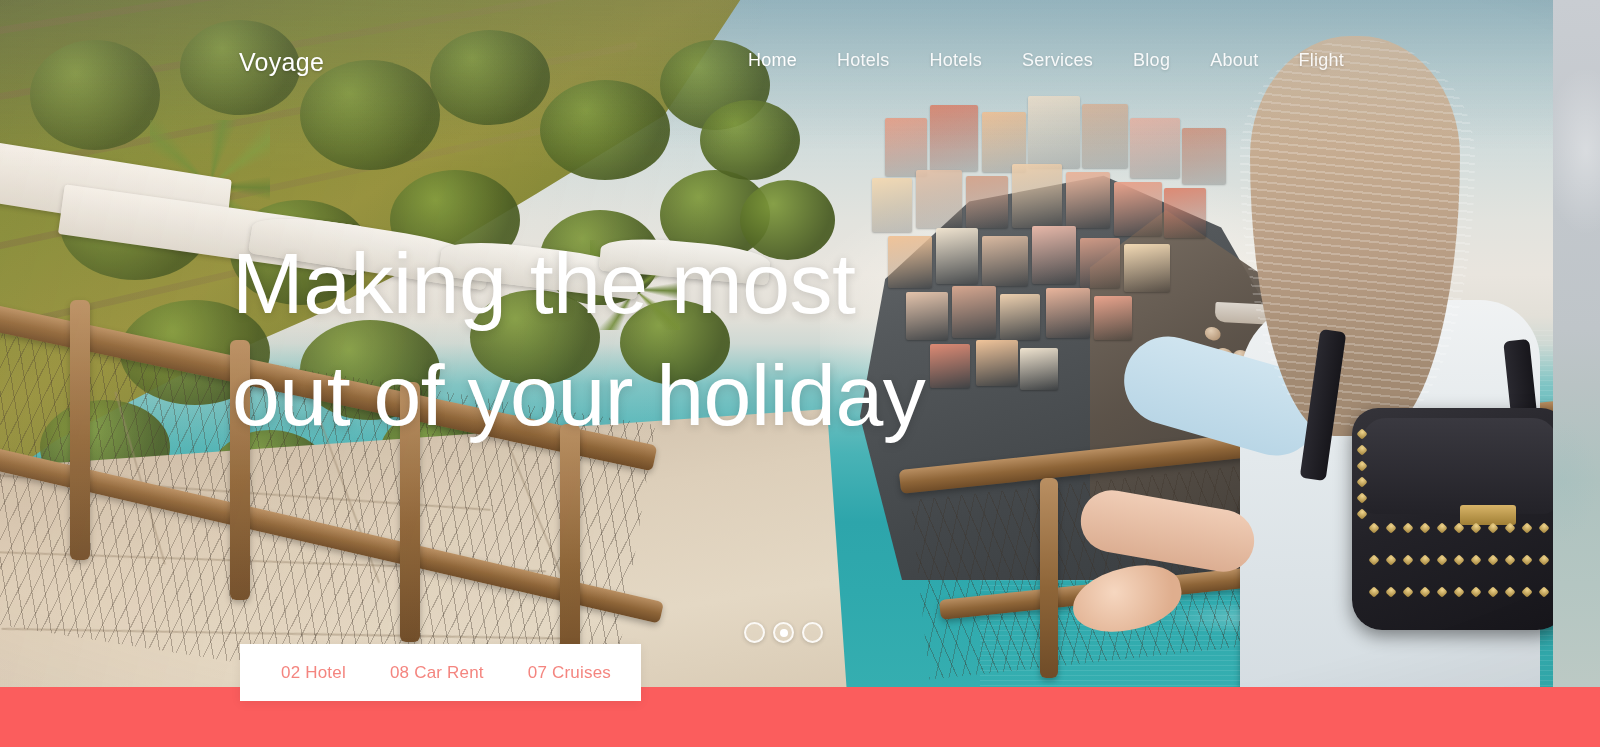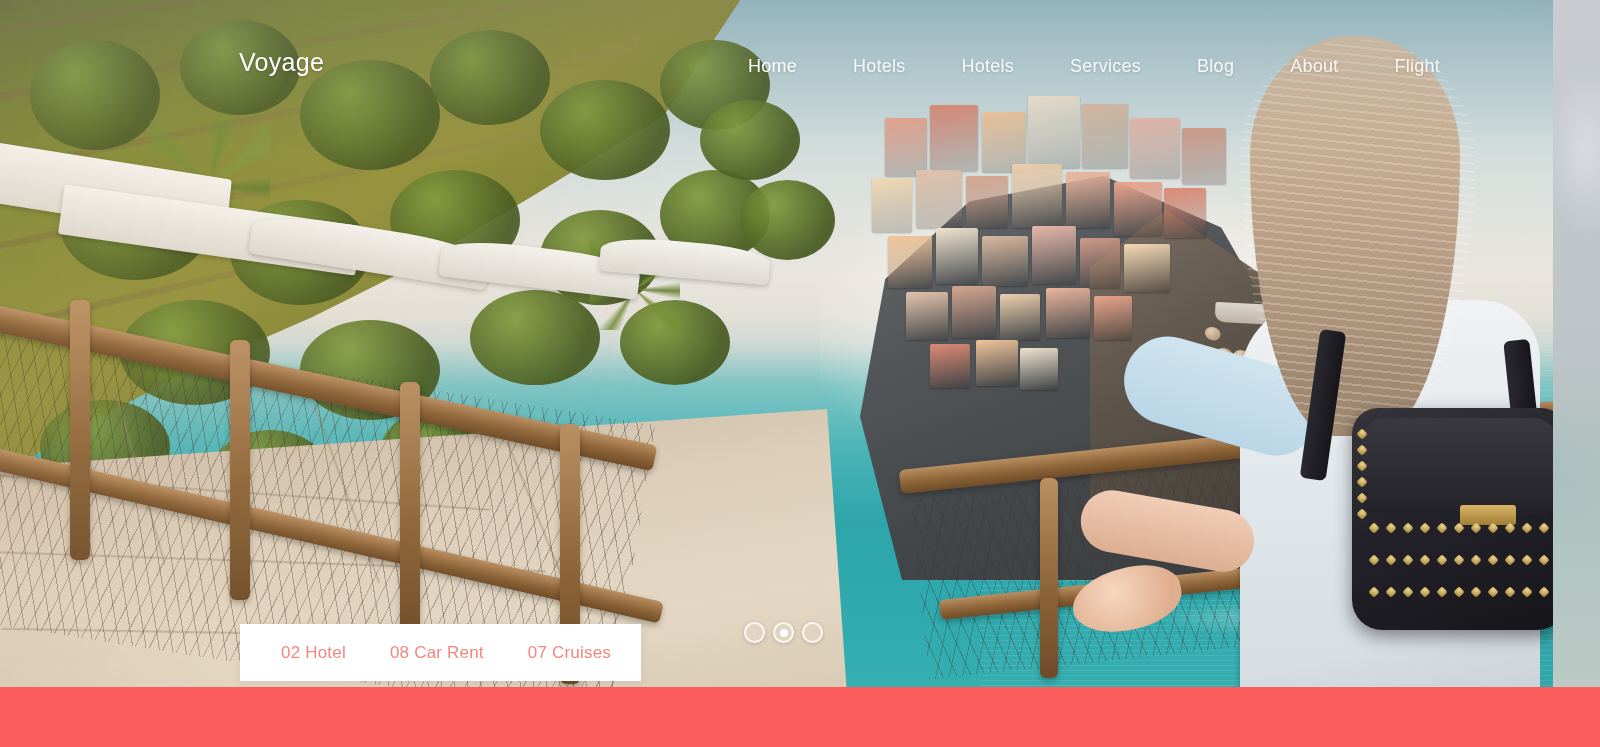--- a/index.html
+++ b/index.html
@@ -318,24 +318,24 @@
     left:239px; top:48px;
     font-size:25px;
     font-weight:400;
     letter-spacing:.3px;
     color:#ffffff;
     text-shadow:0 1px 3px rgba(0,0,0,.22);
     cursor:pointer;
   }
   .nav {
     position:absolute;
-    left:748px; top:56px;
+    left:748px; top:50px;
     display:flex;
     align-items:center;
-    gap:16px;
+    gap:0;
   }
   .nav-item {
     font-size:18px;
     font-weight:400;
     color:rgba(255,255,255,.92);
     letter-spacing:.25px;
     padding:0 20px;
     cursor:pointer;
     white-space:nowrap;
     text-shadow:0 1px 3px rgba(0,0,0,.16);
@@ -395,21 +395,21 @@
     background:#fb5d5d;
     color:#ffffff;
     display:flex; align-items:center; justify-content:center;
     font-size:17px;
     font-weight:400;
     cursor:pointer;
     letter-spacing:.2px;
     white-space:nowrap;
   }
   .tab-panel {
-    margin-top:4px;
+    margin-top:24px;
     height:57px;
     background:#ffffff;
     display:flex;
     align-items:center;
     padding:0 0 0 19px;
     box-shadow:0 2px 10px rgba(0,0,0,.07);
   }
   .tab {
     font-size:17px;
     font-weight:400;
@@ -641,20 +641,24 @@
         <div class="nav-item active">Home</div>
         <div class="nav-item">Hotels</div>
         <div class="nav-item">Hotels</div>
         <div class="nav-item">Services</div>
         <div class="nav-item">Blog</div>
         <div class="nav-item">About</div>
         <div class="nav-item">Flight</div>
       </nav>
   </div>
 
+  <h1 class="headline">
+    <span class="line">Making the most</span>
+    <span class="line">out of your holiday</span>
+  </h1>
 
   <div class="dots" id="dots">
       <div class="dot">
         <div class="core"></div>
       </div>
       <div class="dot active">
         <div class="core"></div>
       </div>
       <div class="dot">
         <div class="core"></div>

